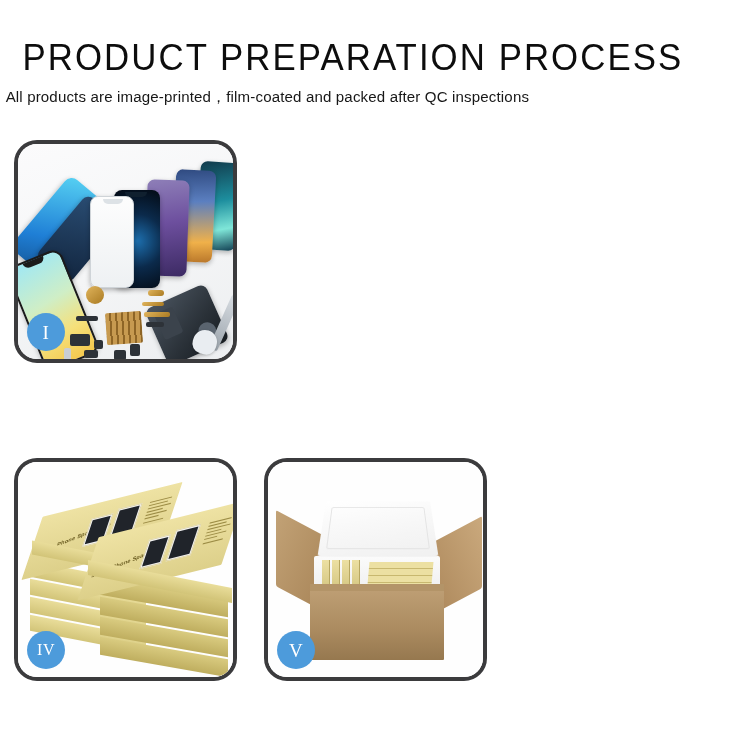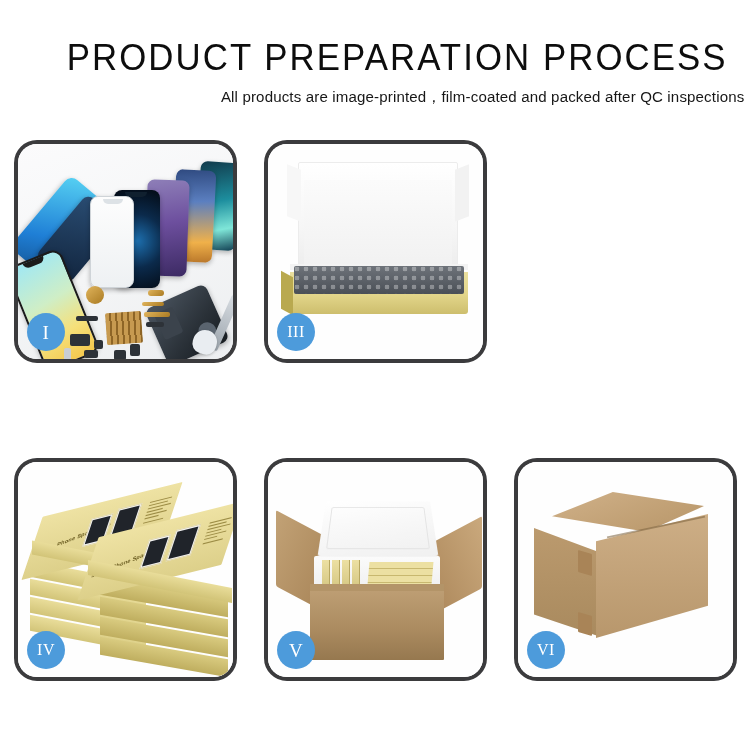--- a/index.html
+++ b/index.html
@@ -5,21 +5,21 @@
   * { box-sizing: border-box; margin: 0; padding: 0; }
   html, body {
     width: 750px; height: 750px;
     background: #ffffff;
     font-family: "Liberation Sans", sans-serif;
     overflow: hidden;
   }
   .page { position: relative; width: 750px; height: 750px; background:#fff; }
 
   
-  .header { position:absolute; top:38px; left:0; width:750px; text-align:right; }
+  .header { position:absolute; top:38px; left:0; width:750px; text-align:left; }
   .title {
     font-family:"Liberation Sans", sans-serif;
     font-size:37px; font-weight:500; letter-spacing:2.2px;
     color:#0d0d0d; line-height:1.06;
     transform: scaleX(0.94); transform-origin: center;
     white-space:nowrap;
   }
   .subtitle {
     margin-top:10px;
     font-family:"Liberation Sans", sans-serif;
@@ -220,30 +220,20 @@
           <div class="prt" style="left:46px;top:204px;width:7px;height:13px;border-radius:2px;background:#c9ced4;"></div>
           <div class="prt gold" style="left:126px;top:168px;width:26px;height:5px;"></div>
           <div class="prt" style="left:128px;top:178px;width:18px;height:5px;"></div>
           <div class="tool"></div>
             <div class="tool2"></div>
         </div>
         <div class="badge">I</div>
       </div>
 
 
-      <div class="panel">
-        <div class="scene p3">
-          <div class="lid"></div>
-          <div class="foam"></div>
-          <div class="tray-lip"></div>
-          <div class="tray"></div>
-          <div class="tray-in"></div>
-        </div>
-        <div class="badge wide">III</div>
-      </div>
     </div>
 
     <div class="row">
 
       <div class="panel">
         <div class="scene p4">
           <div class="stack">
 
             <div class="bx-front" style="left:4px;top:92px;width:116px;height:16px;transform:skewY(11deg);"></div>
             <div class="bx-front" style="left:4px;top:110px;width:116px;height:16px;transform:skewY(11deg);"></div>
@@ -312,28 +302,15 @@
                 <i style="left:20px"></i>
                 <i style="left:30px"></i>
               <b></b>
             </div>
             <div class="cbody"></div>
           </div>
         </div>
         <div class="badge">V</div>
       </div>
 
-      <div class="panel">
-        <div class="scene p6">
-          <div class="sealed">
-            <div class="s-top"></div>
-            <div class="s-left"></div>
-            <div class="s-right"></div>
-            <div class="seam" style="left:72px;top:34px;width:100px;height:2px;transform:rotate(-12deg);"></div>
-            <div class="ttape" style="left:44px;top:60px;width:14px;height:22px;transform:skewY(16deg);"></div>
-            <div class="ttape" style="left:44px;top:122px;width:14px;height:20px;transform:skewY(16deg);"></div>
-          </div>
-        </div>
-        <div class="badge wide">VI</div>
-      </div>
     </div>
   </div>
 </div>
 
 </body></html>

